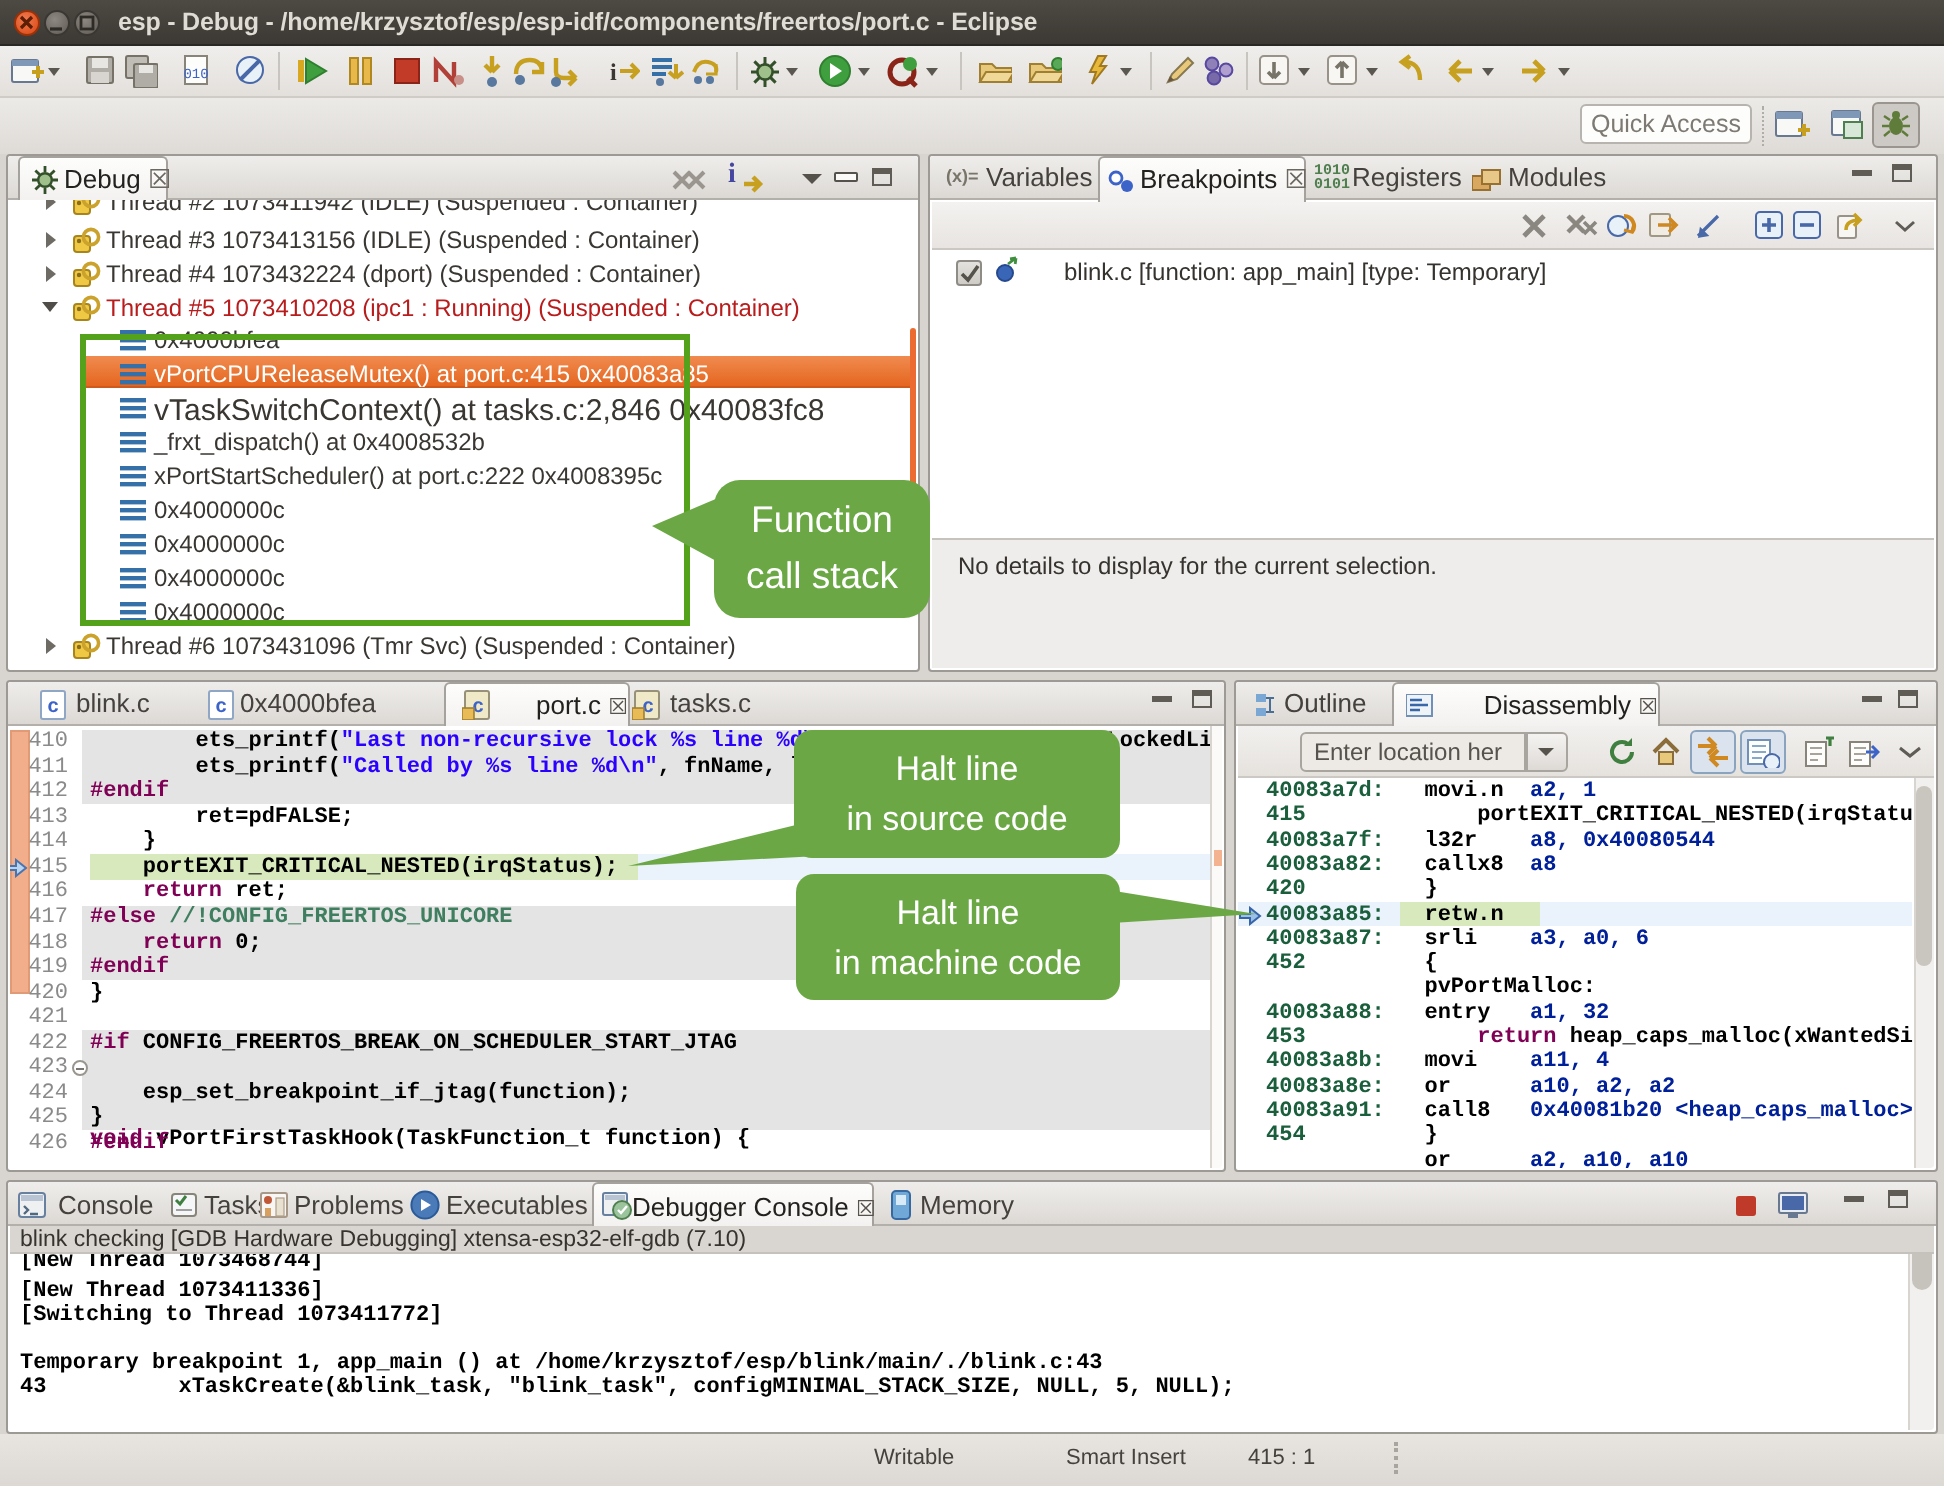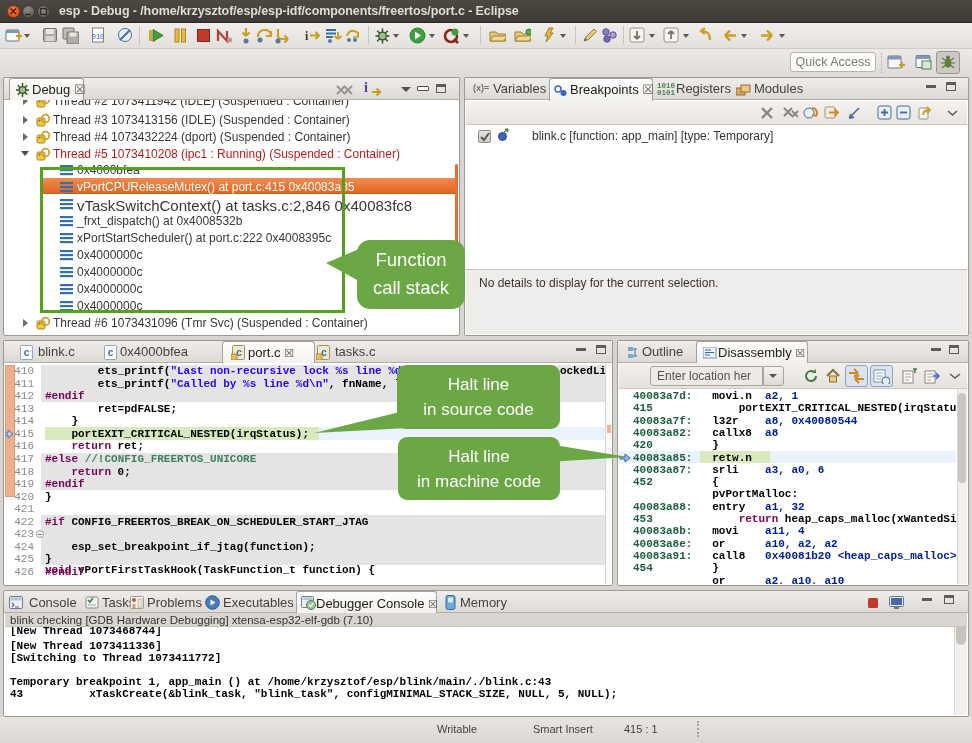--- a/index.html
+++ b/index.html
@@ -17,21 +17,21 @@
   background:linear-gradient(#f0eeec,#e3e0dc); border-bottom:1px solid #cfccc7; }
 #toolbar2 { position:absolute; left:0; top:49px; width:972px; height:28px;
   background:linear-gradient(#eceae7,#dedbd7); }
 .ticon { position:absolute; top:4px; width:17px; height:17px; }
 .darr { position:absolute; top:11px; width:0; height:0; border-left:3.5px solid transparent; border-right:3.5px solid transparent; border-top:4px solid #5a5751; }
 .tsep { position:absolute; top:3px; width:1px; height:19px; background:#c8c5c0; }
 
 .panel { position:absolute; background:#fff; border:1px solid #9d9994; border-radius:2px; }
 .tabbar { position:absolute; left:0; top:0; right:0; height:22px; background:linear-gradient(#efedeb,#dcd9d5); border-bottom:1px solid #b3afaa; border-radius:2px 2px 0 0; }
 .tab { position:absolute; top:0; height:22px; font-size:13px; color:#45423d; white-space:nowrap; }
-.tab.active { background:linear-gradient(#fdfdfc,#f3f1ef); border-left:1px solid #a5a19c; border-right:1px solid #a5a19c; border-top:1px solid #a5a19c; border-radius:3px 3px 0 0; height:23px; color:#23211e; }
+.tab.active { background:linear-gradient(#fdfdfc,#f3f1ef); border-left:1px solid #a5a19c; border-right:1px solid #a5a19c; border-top:1px solid #a5a19c; border-radius:3px 3px 0 0; height:23px; color:#23211e;text-align:right; }
 .minmax { position:absolute; width:11px; height:9px; }
 .expander { position:absolute; width:0; height:0; }
 .exp-closed { border-top:4px solid transparent; border-bottom:4px solid transparent; border-left:5px solid #6e6a64; }
 .exp-open { border-left:4px solid transparent; border-right:4px solid transparent; border-top:5px solid #504d48; }
 
 .cline { position:absolute; font-size:11px; white-space:pre; color:#000; font-weight:bold; }
 .lnum { position:absolute; font-size:11px; color:#8a8a8a; text-align:right; width:20px; white-space:pre; }
 .kw { color:#7f0055; font-weight:bold; }
 .str { color:#2a00ff; }
 .com { color:#3f7f5f; }
@@ -474,21 +474,21 @@
 </div>
 
 <div class="panel" id="disasm" style="left:617px; top:340px; width:352px; height:246px;">
   <div class="tabbar"></div>
   <div class="tab" style="left:4px; width:74px; line-height:22px;"><span style="margin-left:20px;">Outline</span></div>
   <svg class="abs" style="left:9px; top:5px;" width="14" height="13">
       <rect x="1" y="1" width="5" height="4" fill="#7ba7d4"></rect>
       <rect x="1" y="8" width="5" height="4" fill="#7ba7d4"></rect>
       <path d="M6 3 h4 M6 10 h4 M8 3 v7" stroke="#4a6e96" fill="none"></path>
     </svg>
-  <div class="tab active" style="left:78px; width:112px; line-height:21px;"><span style="margin-left:21px;">Disassembly</span> <span style="color:#56524c; font-size:11px;">☒</span></div>
+  <div class="tab active" style="left:78px; width:134px; line-height:21px;"><span style="margin-left:21px;">Disassembly</span> <span style="color:#56524c; font-size:11px;">☒</span></div>
   <svg class="abs" style="left:85px; top:6px;" width="14" height="12">
       <rect x="0" y="0" width="13" height="11" fill="#eef3f8" stroke="#7090b8"></rect>
       <path d="M2 3 h6 M2 5.5 h9 M2 8 h5" stroke="#3868a8" stroke-width="1.2"></path>
     </svg>
   <div class="minmax" style="left:313px; top:7px; width:10px; height:3px; background:#5f5b55;"></div>
   <div class="minmax" style="left:331px; top:4px; width:10px; height:9px; border:1.5px solid #5f5b55; border-top-width:3px;"></div>
 
   <div id="dabody" class="abs" style="left:1px; top:22px; right:1px; bottom:1px; background:#fff; overflow:hidden; border-radius:0 0 2px 2px;">
       <div class="abs" style="left:0; top:0; width:100%; height:26px; background:linear-gradient(#f2f0ee,#e5e2de); border-bottom:1px solid #ccc8c3;"></div>
       <div class="abs" style="left:31px; top:3px; width:113px; height:20px; background:#edeae6; border:1px solid #a8a49e; border-radius:3px 0 0 3px; font-size:12px; color:#56524c; padding:2px 0 0 6px; overflow:hidden; white-space:nowrap;">Enter location her</div>

